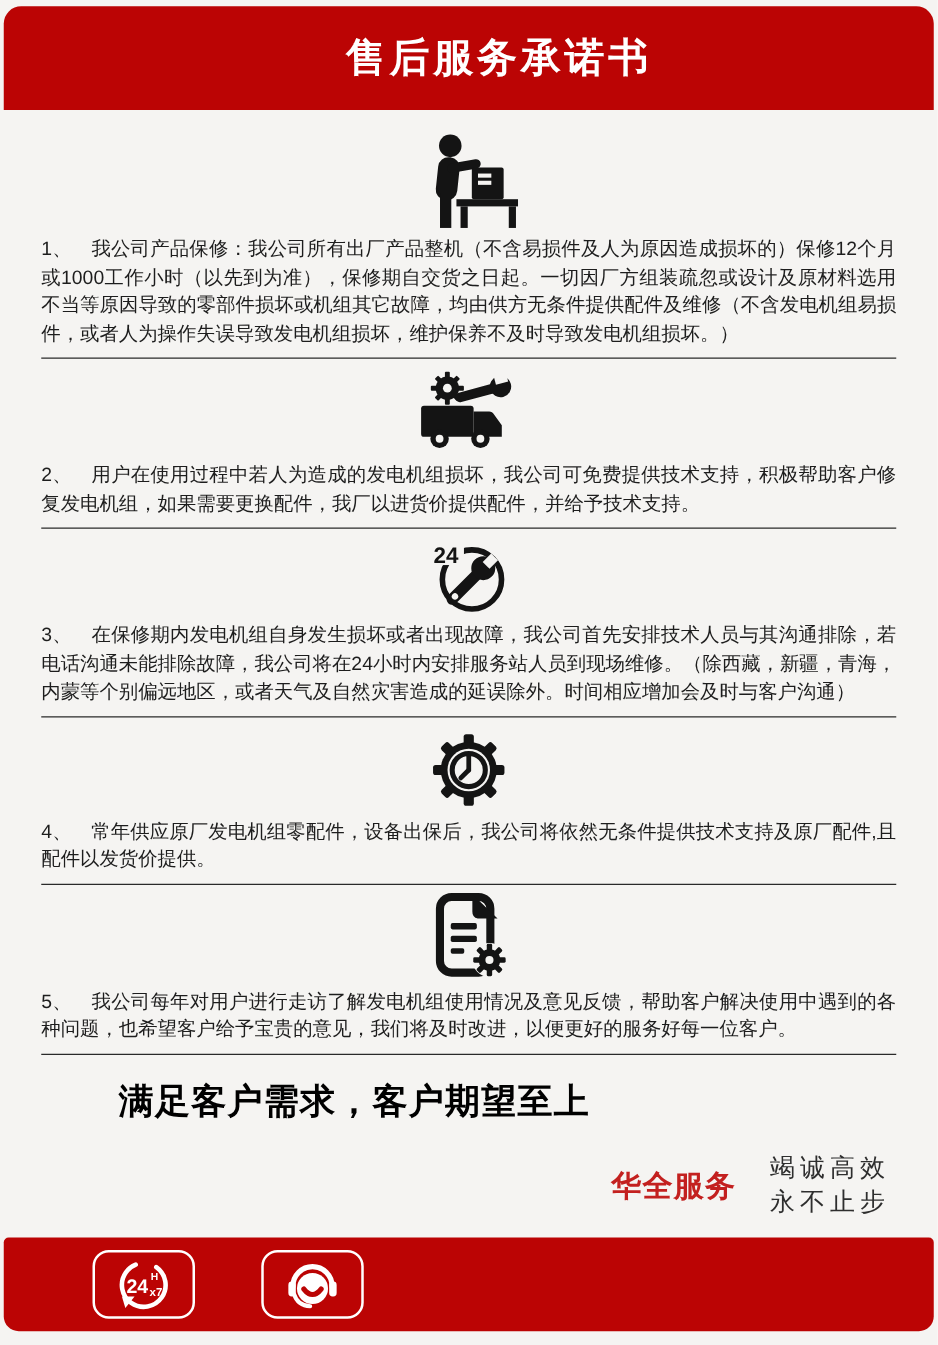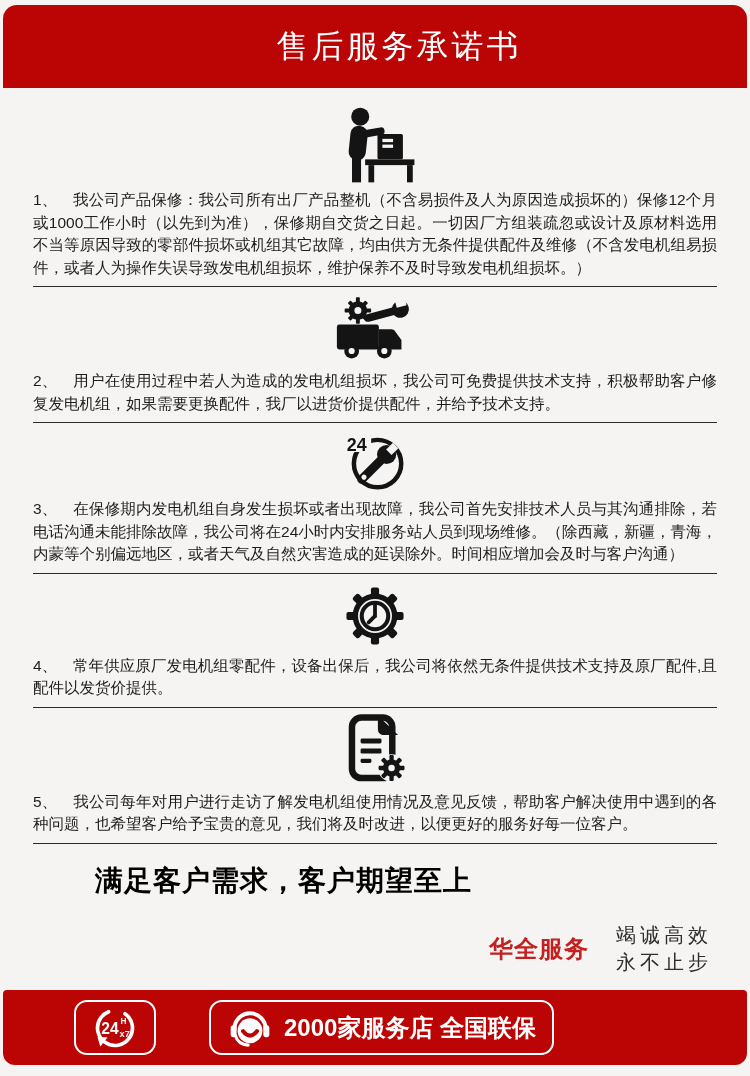--- a/index.html
+++ b/index.html
@@ -5,21 +5,21 @@
   html { background:#fff; }
   body {
     width:750px; height:1076px; margin:0; position:relative; overflow:hidden;
     background:#f5f4f2; font-family:"Liberation Sans","DejaVu Sans",sans-serif;
   }
   .header {
     margin:5px 3px 0; height:83px; background:#bb0404;
     border-radius:14px 14px 0 0;
     display:flex; align-items:center; justify-content:center;
   }
-  .header-title { color:#ffffff; font-size:32px; font-weight:normal; letter-spacing:3px;margin-left:48px; }
+  .header-title { color:#ffffff; font-size:32px; font-weight:bold; letter-spacing:3px;margin-left:48px; }
   .content { padding:0 33px; }
   .icon-row { text-align:center; }
   .s1 .icon-row { padding-top:18px; } .s1 .icon-row svg { height:78px; }
   .s2 .icon-row { padding-top:8px;  } .s2 .icon-row svg { height:70px; }
   .s3 .icon-row { padding-top:6px;  } .s3 .icon-row svg { height:64px; }
   .s4 .icon-row { padding-top:8px;  } .s4 .icon-row svg { height:68px; }
   .s5 .icon-row { padding-top:6px;  } .s5 .icon-row svg { height:72px; }
   .para {
     margin:5px 0 0; font-size:15.5px; line-height:22.5px; color:#1d1d1d;
     text-align:justify; font-weight:500;
@@ -206,15 +206,14 @@
   </div>
   <div class="footer-btn">
     <svg viewBox="0 0 50 50" width="46" height="46">
       <path d="M8 26 a17 17 0 0 1 34 0" stroke="#ffffff" stroke-width="4.5" fill="none" stroke-linecap="round"></path>
       <path d="M9 33 q3 10 14 10.5" stroke="#ffffff" stroke-width="3.5" fill="none" stroke-linecap="round"></path>
       <circle cx="25" cy="28" r="13.5" fill="#ffffff"></circle>
       <path d="M17.5 28.5 q7.5 9.5 15 0" stroke="#bb0404" stroke-width="4.5" fill="none" stroke-linecap="round"></path>
       <rect x="4" y="22" width="6.5" height="13" rx="3" fill="#ffffff"></rect>
       <rect x="39.5" y="22" width="6.5" height="13" rx="3" fill="#ffffff"></rect>
     </svg>
-    <span>2000家服务店 全国联保</span>
   </div>
 </div>
 
 </body></html>

